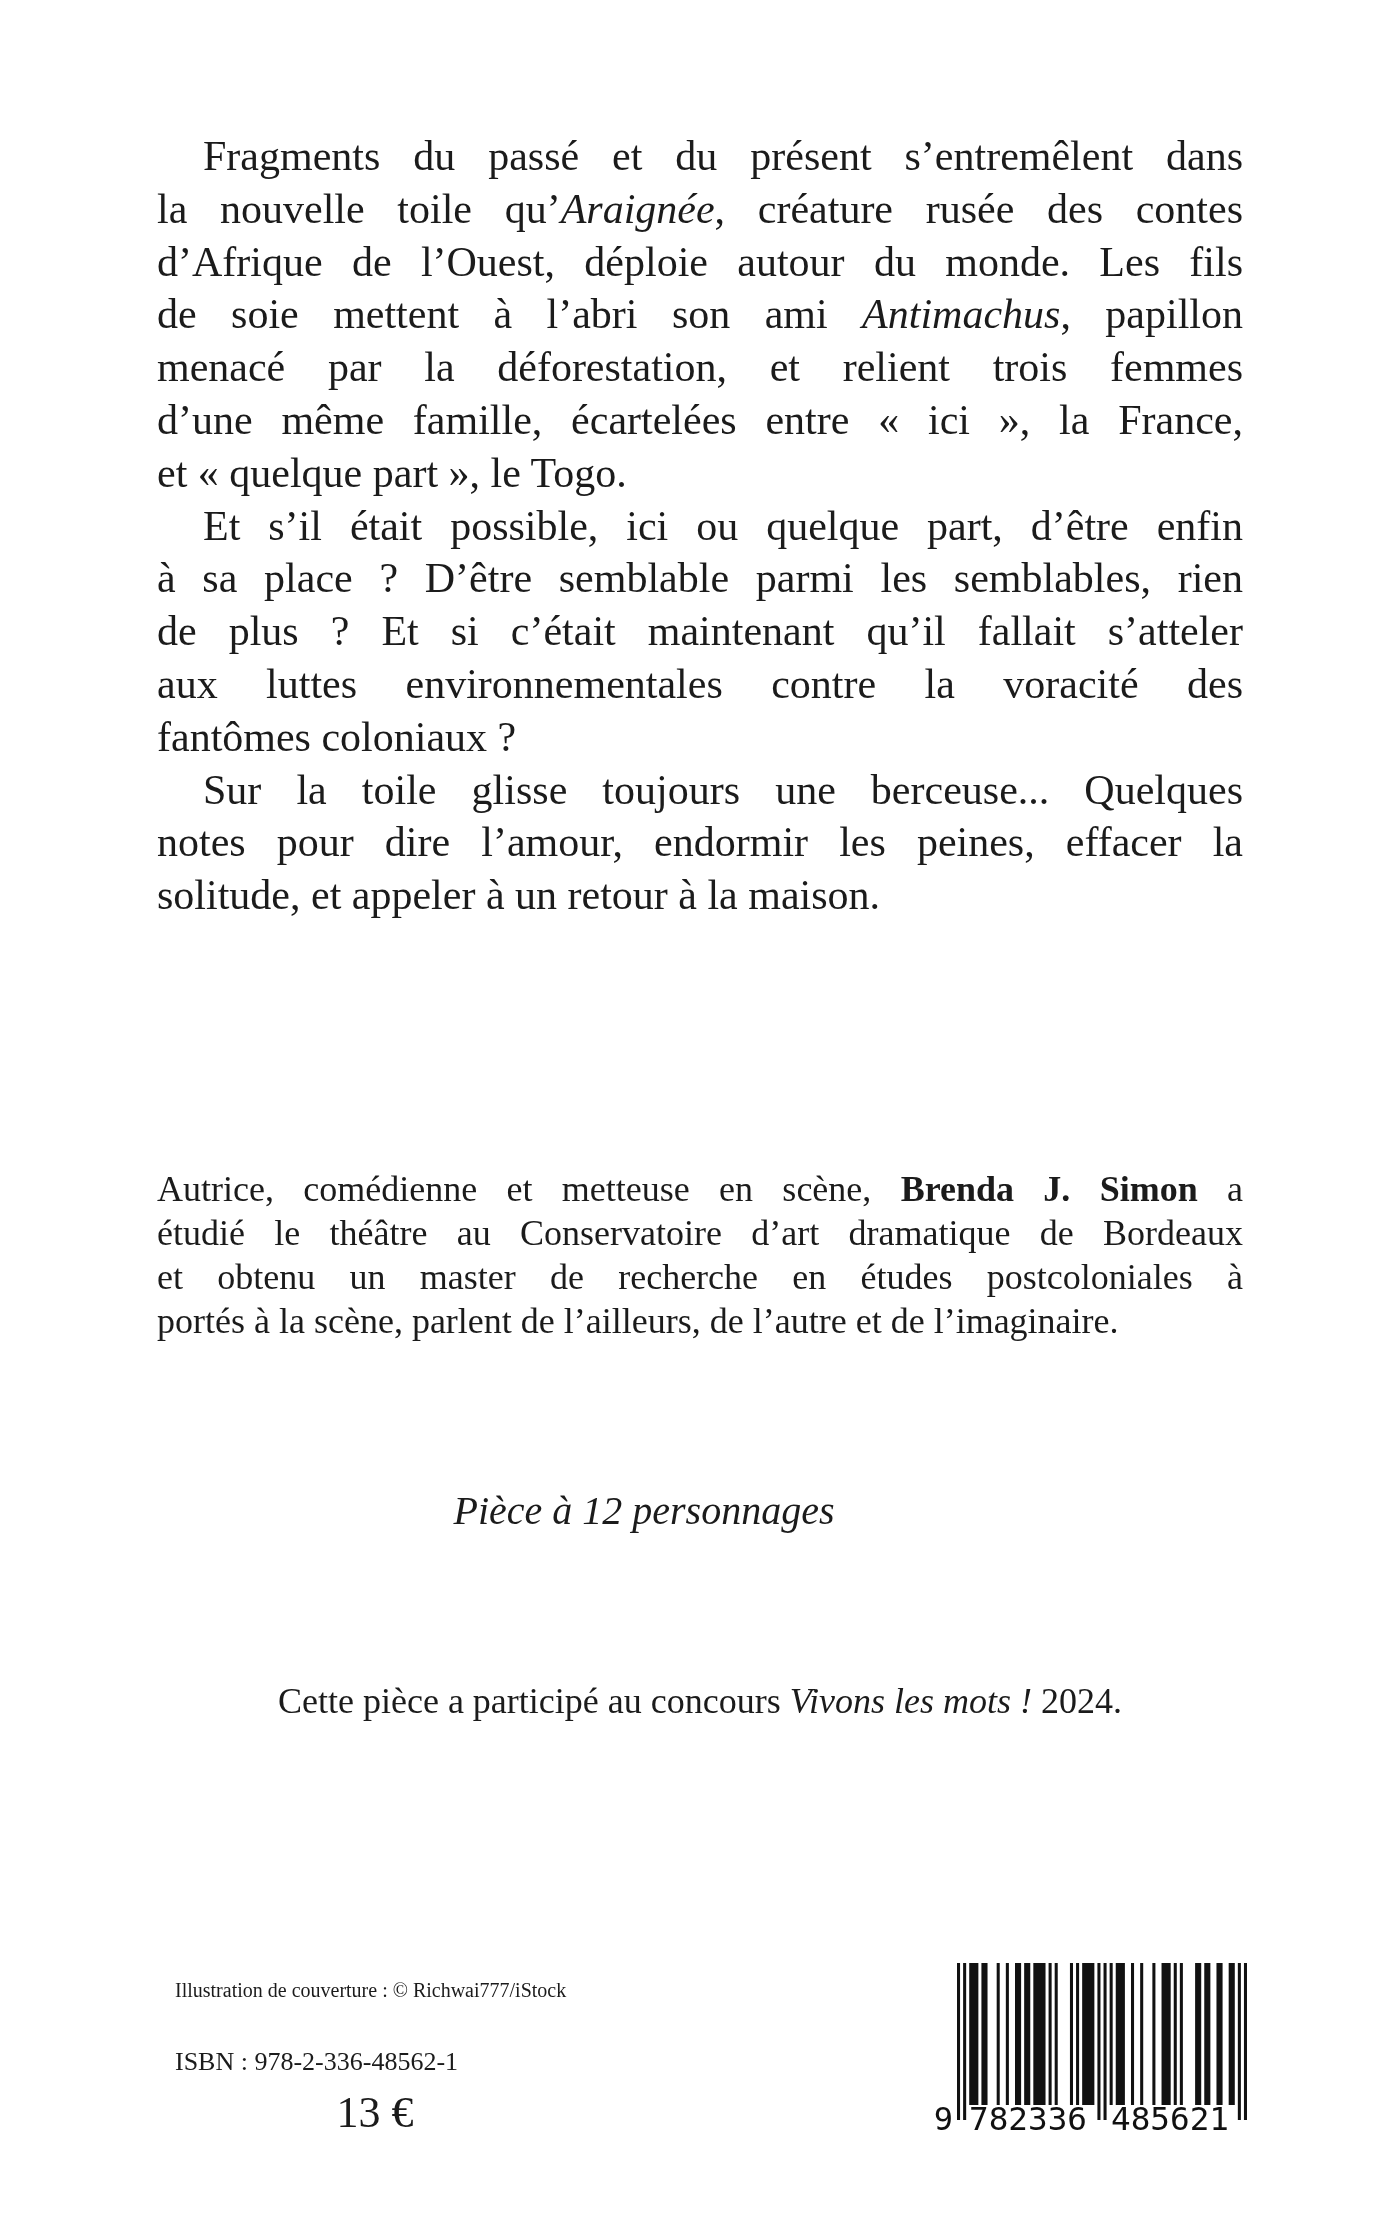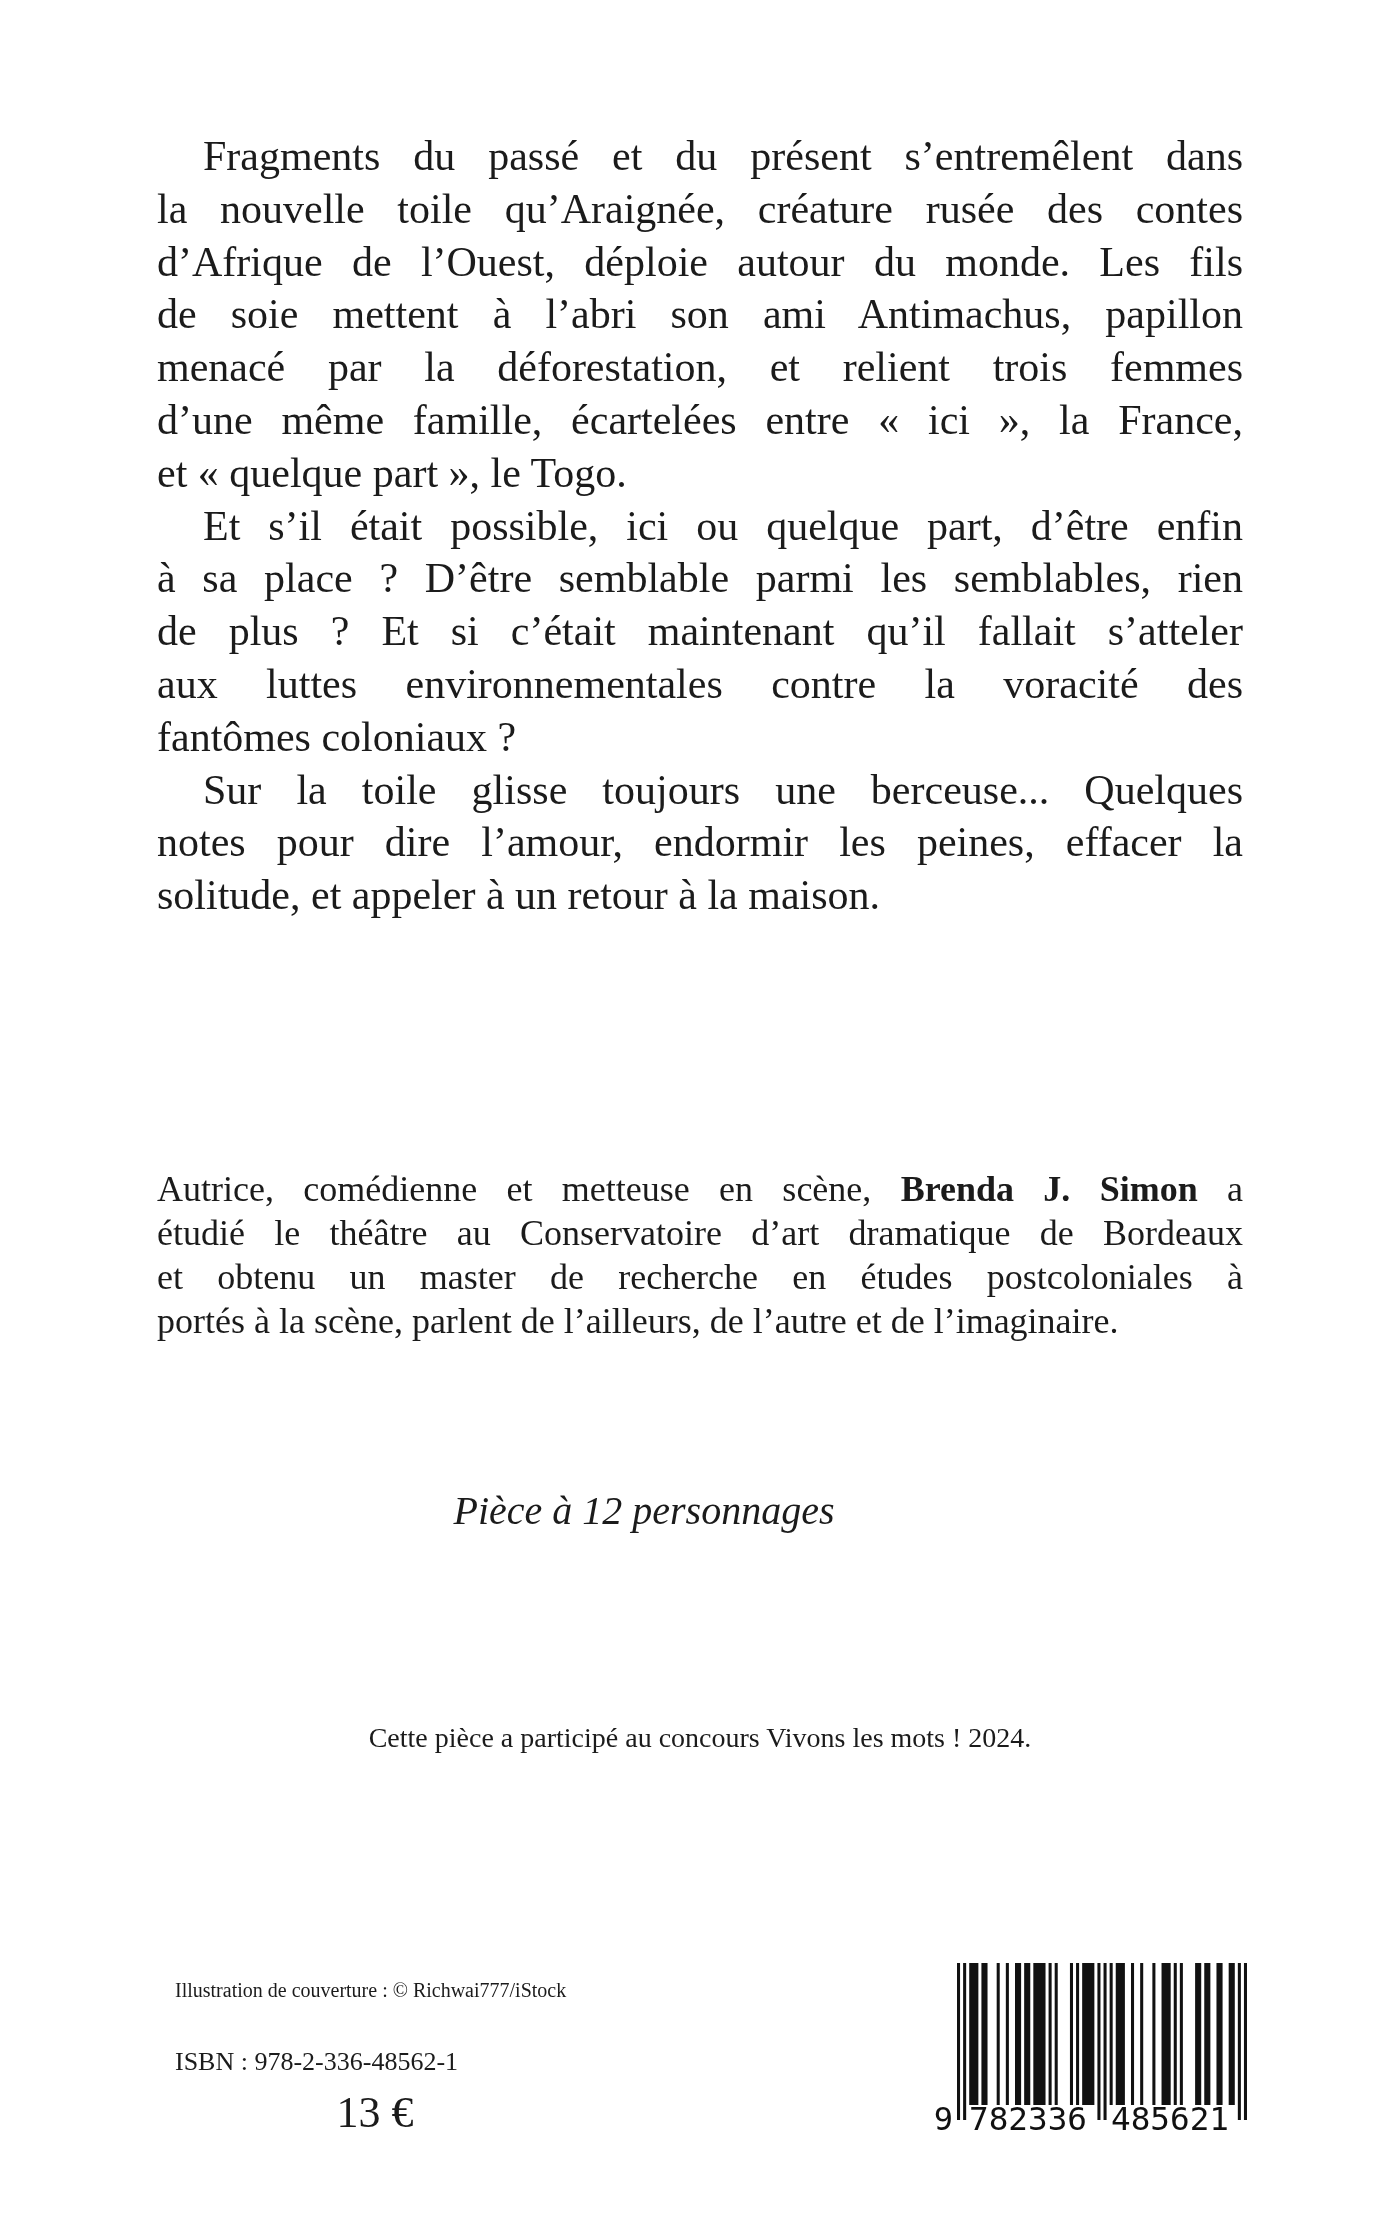--- a/index.html
+++ b/index.html
@@ -4,29 +4,29 @@
 <style>
   html,body{margin:0;padding:0;}
   body{
     width:1400px;height:2231px;position:relative;background:#ffffff;
     font-family:"Liberation Serif", serif;color:#1b1b1b;overflow:hidden;
   }
   .abs{position:absolute;}
   #synopsis{top:114px;left:157px;width:1086px;font-size:42px;line-height:52.8px;margin-top:16px;}
   #bio{top:1167px;left:157px;width:1086px;font-size:36px;line-height:44px;}
   #piece{top:1486px;left:0;width:1288px;text-align:center;font-size:40px;line-height:50px;font-style:italic;}
-  #contest{top:1678px;left:0;width:1400px;text-align:center;font-size:28px;line-height:46px;margin-top:37px;}
+  #contest{top:1678px;left:0;width:1400px;text-align:center;font-size:36px;line-height:46px;}
   #illustration{top:1971px;left:175px;width:900px;font-size:20px;line-height:38px;}
   #isbn{top:2039px;left:175px;width:900px;font-size:26px;line-height:46px;}
   #price{top:2087px;left:175px;width:400px;font-size:44px;line-height:52px;text-align:center;}
   #barcode{top:1963px;left:933px;width:314px;height:172px;}
   .line{text-align:left;}
   .line.j{text-align:justify;text-align-last:justify;}
   .line.ind{text-indent:46px;}
-  .it{}
+  .it{font-style:italic;}
   .bd{font-weight:bold;}
   .para{margin:0;padding:0;}
 </style>
 </head>
 <body>
 
 <div id="synopsis" class="abs">
     <div class="para">
       <div class="line j ind"><span>Fragments du passé et du présent s’entremêlent dans</span></div>
       <div class="line j"><span>la nouvelle toile qu’</span><span class="it">Araignée</span><span>, créature rusée des contes</span></div>

